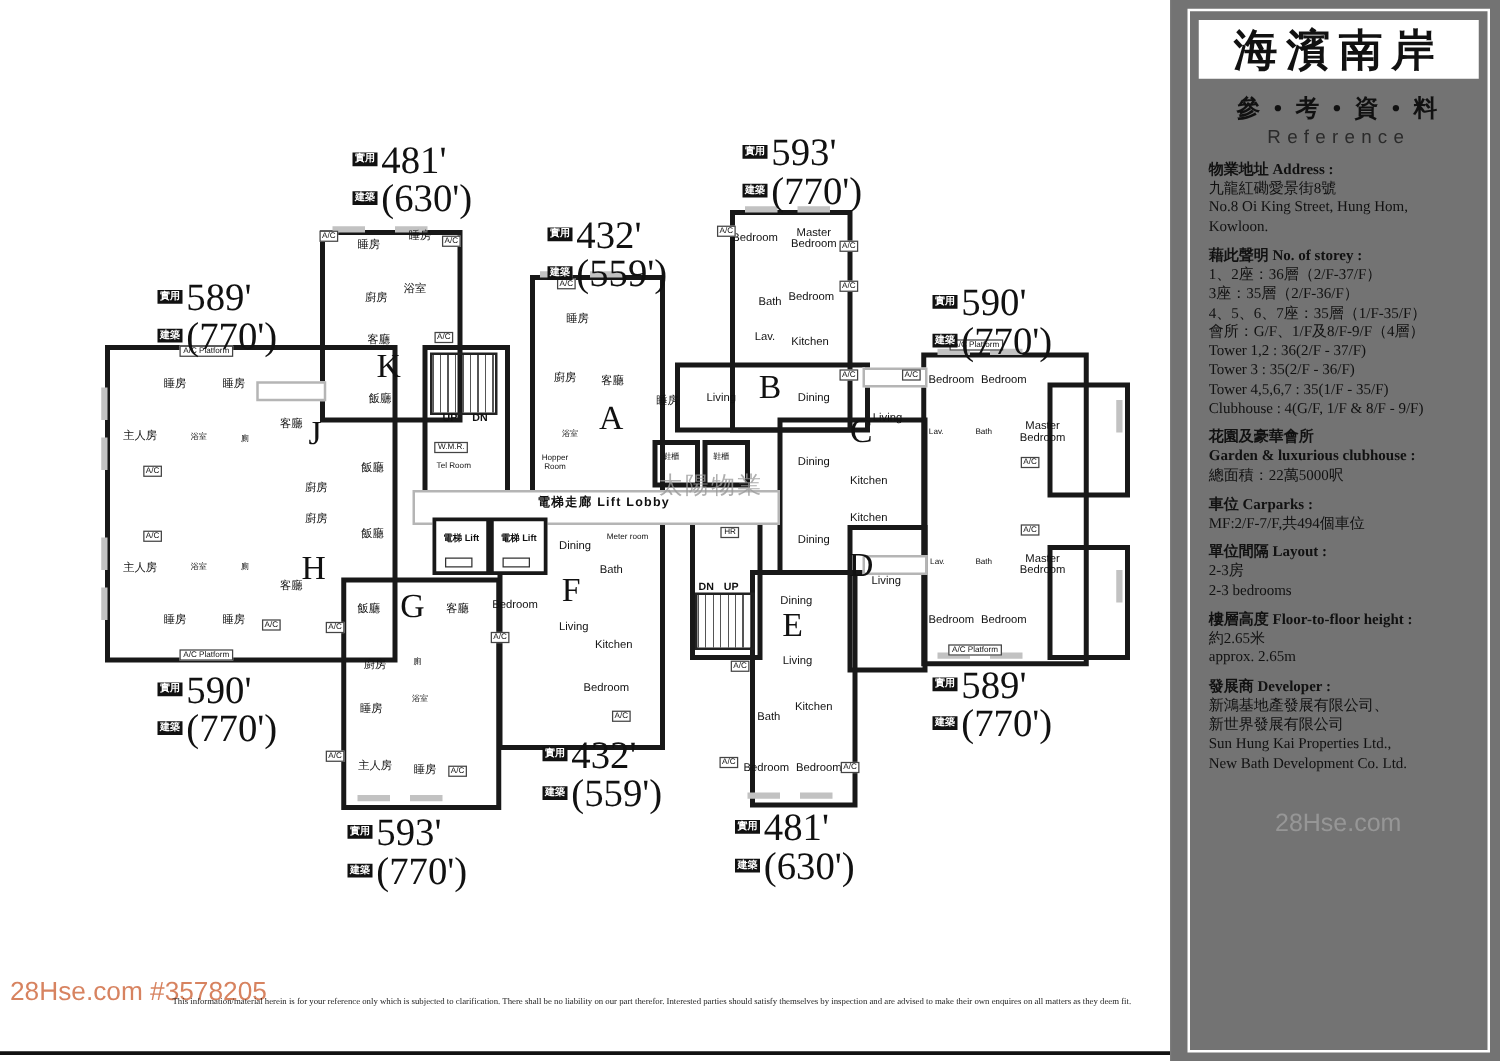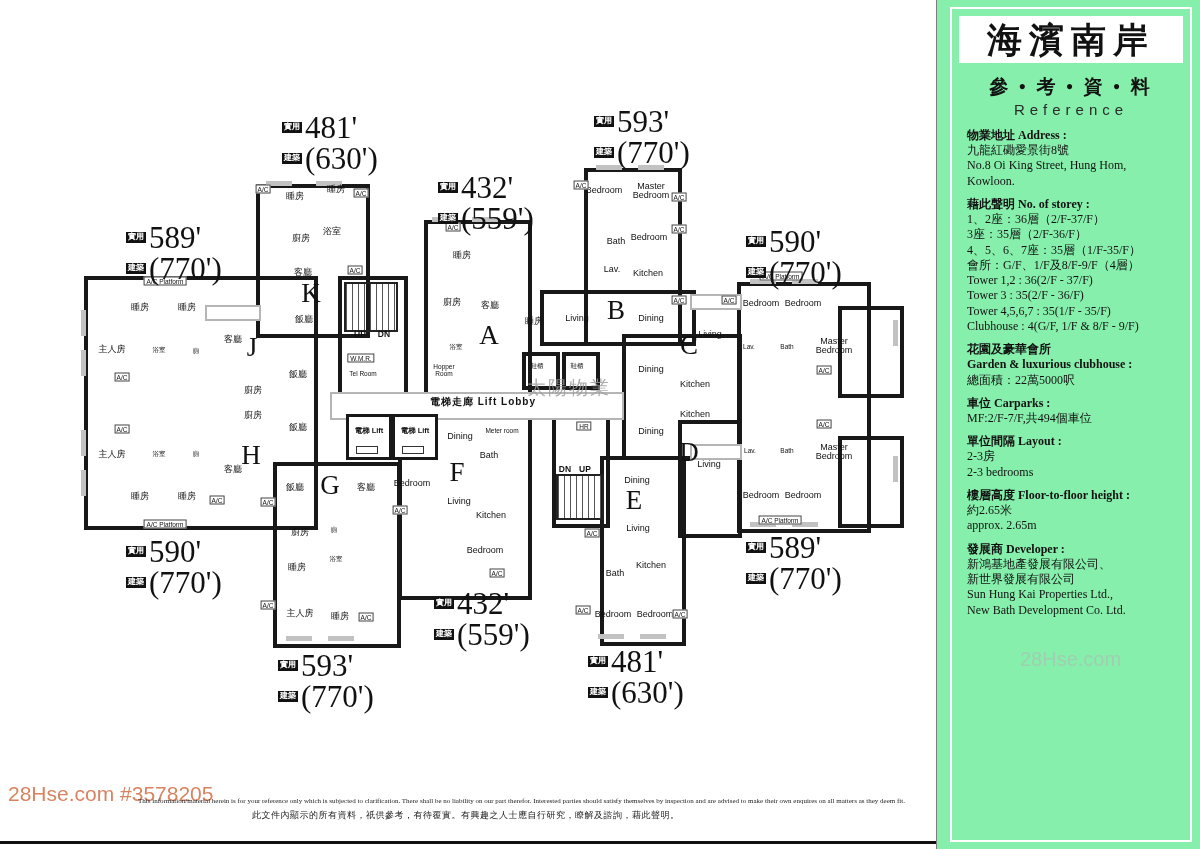--- a/index.html
+++ b/index.html
@@ -31,21 +31,21 @@
   .area .tag{background:#111;color:#fff;font-size:8px;padding:1px 2px;line-height:1.1;font-weight:bold;}
   .area .num{font-family:"Liberation Serif",serif;font-size:31px;line-height:1.0;color:#111;}
   .wm-center{position:absolute;color:#9a9a9a;font-size:19px;letter-spacing:2px;opacity:.8;z-index:8;}
   .wm-corner{position:absolute;color:#c2410c;font-size:21px;opacity:.65;z-index:9;}
   .wm-side{position:absolute;color:#b4b4b4;font-size:20px;opacity:.55;z-index:11;}
   .baseline{position:absolute;left:0;top:841px;width:936px;height:3px;background:#111;}
   .disc-en{position:absolute;left:138px;top:797px;font-size:7px;color:#222;white-space:nowrap;
            font-family:"Liberation Serif",serif;z-index:9;}
   .disc-cn{position:absolute;left:252px;top:809px;font-size:9px;color:#222;letter-spacing:.5px;z-index:9;}
   
-  .sidebar{position:absolute;left:936px;top:0;width:264px;height:849px;background:#86efac;
+  .sidebar{position:absolute;left:936px;top:0;width:264px;height:849px;background:#737373;
            border-left:1px solid #7d7d7d;z-index:10;}
   .sb-frame{position:absolute;left:13px;top:7px;right:9px;bottom:7px;border:2px solid #fff;}
   .sb-header{background:#fff;text-align:center;padding:7px 2px 5px;margin:7px 7px 0;}
   .sb-title-cn{font-family:"Liberation Serif",serif;font-weight:bold;font-size:35px;letter-spacing:7px;line-height:1;}
   .sb-title-en{font-family:"Liberation Serif",serif;font-weight:bold;font-size:23px;letter-spacing:1px;word-spacing:14px;line-height:1.2;}
   .sb-ref-cn{text-align:center;font-size:19px;font-weight:bold;margin-top:11px;letter-spacing:3px;
              font-family:"Liberation Serif",serif;}
   .sb-ref-en{text-align:center;font-size:15px;letter-spacing:5px;color:#2a2a2a;margin-top:1px;}
   .sb-sections{margin:10px 8px 0 15px;font-family:"Liberation Serif",serif;font-size:12px;line-height:1.27;color:#111;}
   .sec{margin-bottom:8px;}
@@ -332,21 +332,20 @@
   <span class="ac" style="left:583px;top:610px">A/C</span>
   <span class="ac" style="left:680px;top:614px">A/C</span>
   <span class="ac" style="left:400px;top:510px">A/C</span>
   <span class="ac" style="left:497px;top:573px">A/C</span>
 
   <span class="wm-center" style="left:527px;top:375px">太陽物業</span>
   <span class="wm-corner" style="left:8px;top:782px">28Hse.com #3578205</span>
   <span class="wm-side" style="left:1020px;top:648px">28Hse.com</span>
 
   <div class="disc-en">This information/material herein is for your reference only which is subjected to clarification.  There shall be no liability on our part therefor.  Interested parties should satisfy themselves by inspection and are advised to make their own enquires on all matters as they deem fit.</div>
-  <div class="disc-cn">此文件內顯示的所有資料，祇供參考，有待覆實。有興趣之人士應自行研究，瞭解及諮詢，藉此聲明。</div>
   <div class="baseline"></div>
 
   <div class="sidebar">
     <div class="sb-frame">
       <div class="sb-header">
         <div class="sb-title-cn">海濱南岸</div>
       </div>
       <div class="sb-ref-cn">參 • 考 • 資 • 料</div>
       <div class="sb-ref-en">Reference</div>
       <div class="sb-sections">

